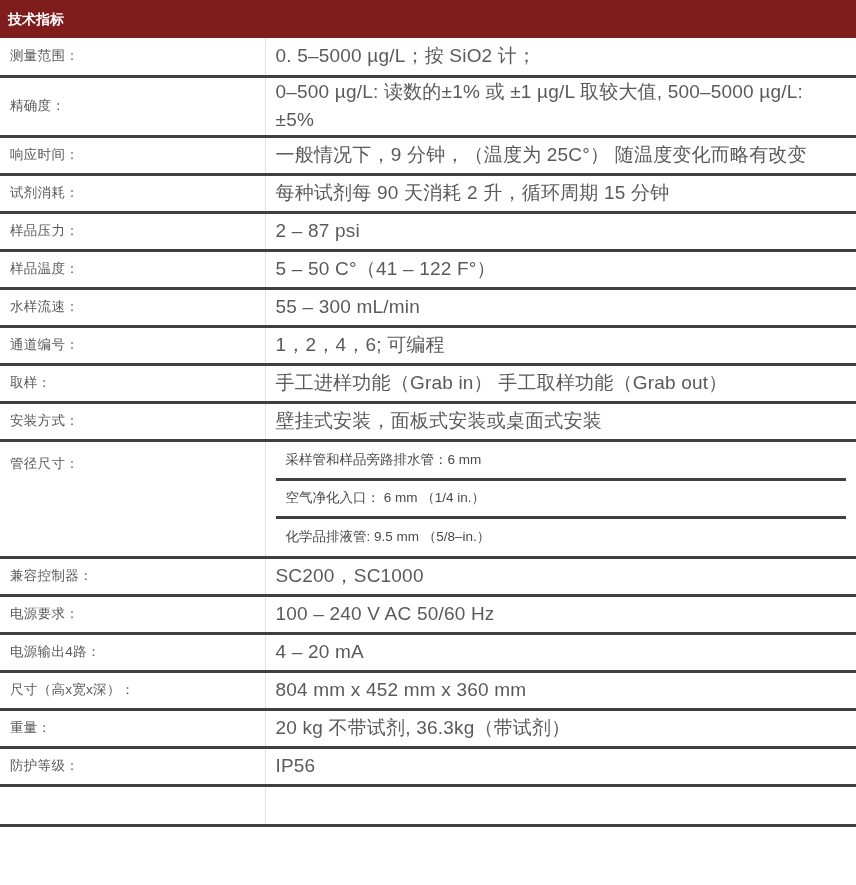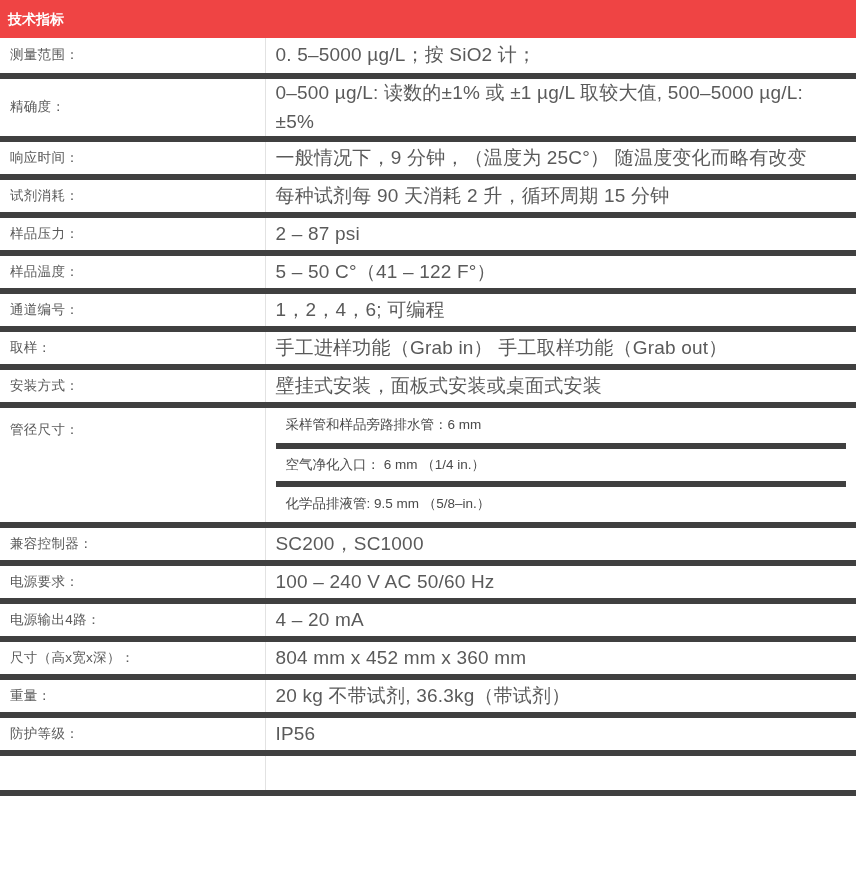--- a/index.html
+++ b/index.html
@@ -13,36 +13,36 @@
     font-family: "Liberation Sans", sans-serif;
     color: #4a4a4a;
     font-size: 13.5px;
     overflow: hidden;
   }
   .spec-wrap {
     width: 856px;
     box-sizing: border-box;
   }
   .spec-header {
-    background: #ef4444;
+    background: #7f1d1d;
     color: #ffffff;
     font-size: 14px;
     font-weight: bold;
     height: 38px;
     line-height: 38px;
     padding-left: 8px;
     box-sizing: border-box;
   }
   table.spec-table {
     width: 856px;
     border-collapse: collapse;
     table-layout: fixed;
   }
   table.spec-table td {
-    border-bottom: 6px solid #404040;
+    border-bottom: 3px solid #404040;
     vertical-align: middle;
     padding: 0 10px;
     box-sizing: border-box;
     line-height: 1.5;
   }
   td.label-cell {
     width: 265px;
     color: #5a5a5a;
     font-size: 13.5px;
     letter-spacing: 0.3px;
@@ -110,20 +110,24 @@
       </tr>
       <tr class="row-h">
         <td class="label-cell">样品压力：</td>
         <td class="value-cell">2 – 87 psi</td>
       </tr>
       <tr class="row-h">
         <td class="label-cell">样品温度：</td>
         <td class="value-cell">5 – 50 C°（41 – 122 F°）</td>
       </tr>
       <tr class="row-h">
+        <td class="label-cell">水样流速：</td>
+        <td class="value-cell">55 – 300 mL/min</td>
+      </tr>
+      <tr class="row-h">
         <td class="label-cell">通道编号：</td>
         <td class="value-cell">1，2，4，6; 可编程</td>
       </tr>
       <tr class="row-h">
         <td class="label-cell">取样：</td>
         <td class="value-cell">手工进样功能（Grab in） 手工取样功能（Grab out）</td>
       </tr>
       <tr class="row-h">
         <td class="label-cell">安装方式：</td>
         <td class="value-cell">壁挂式安装，面板式安装或桌面式安装</td>

